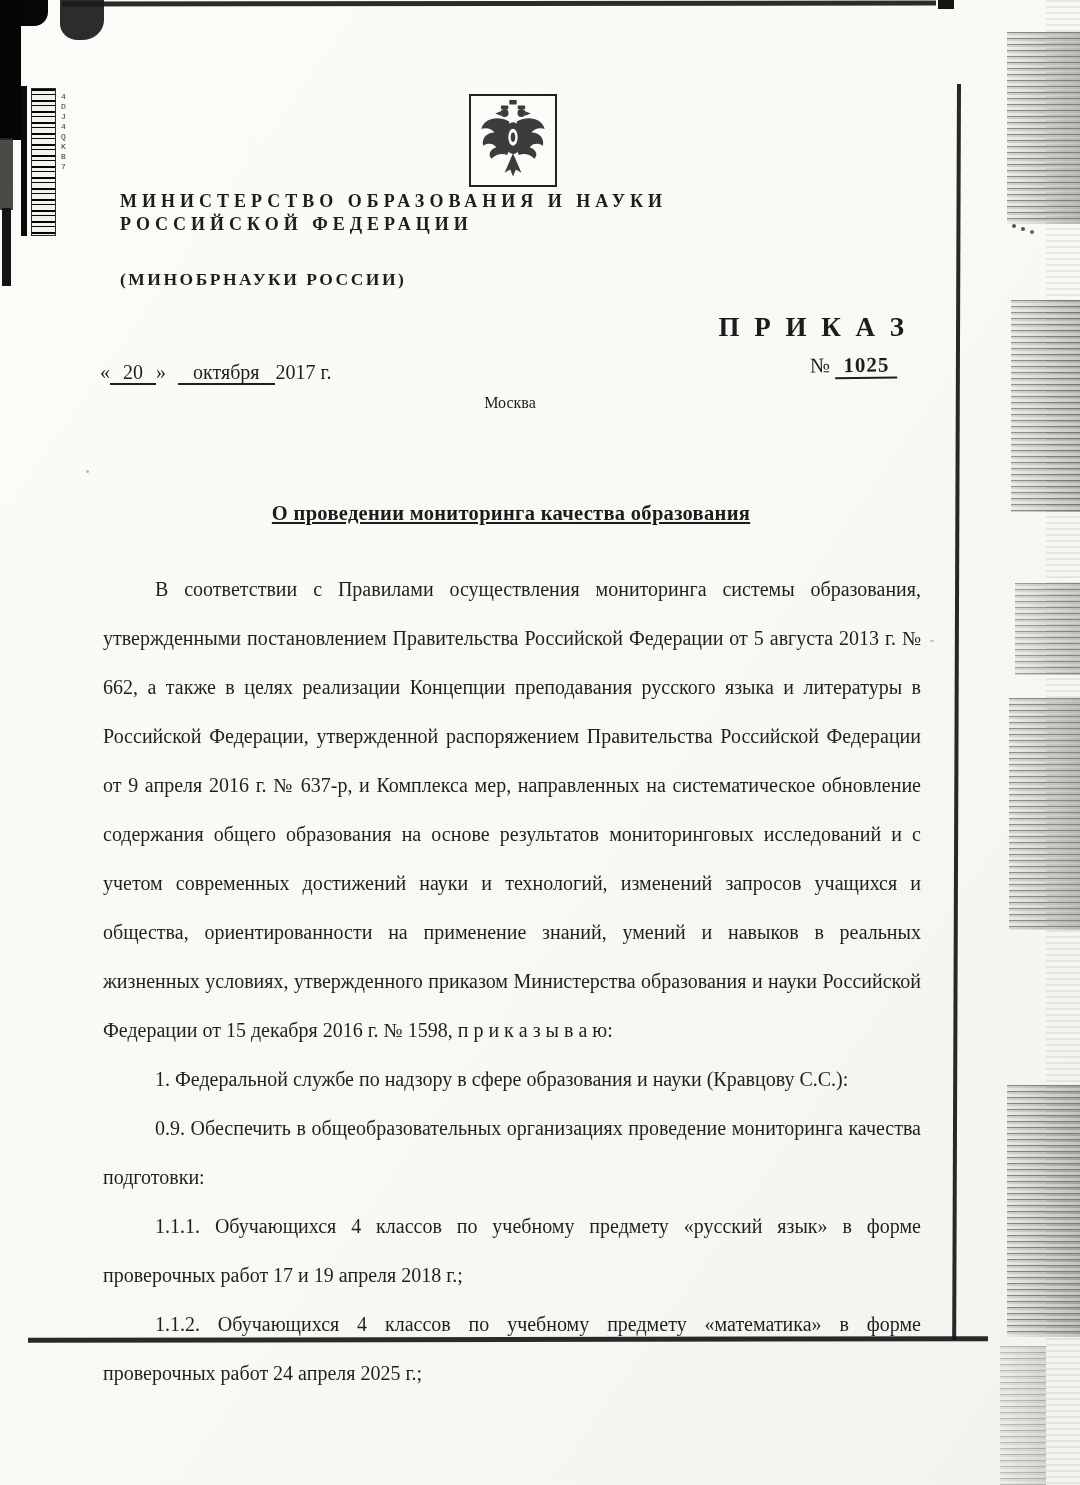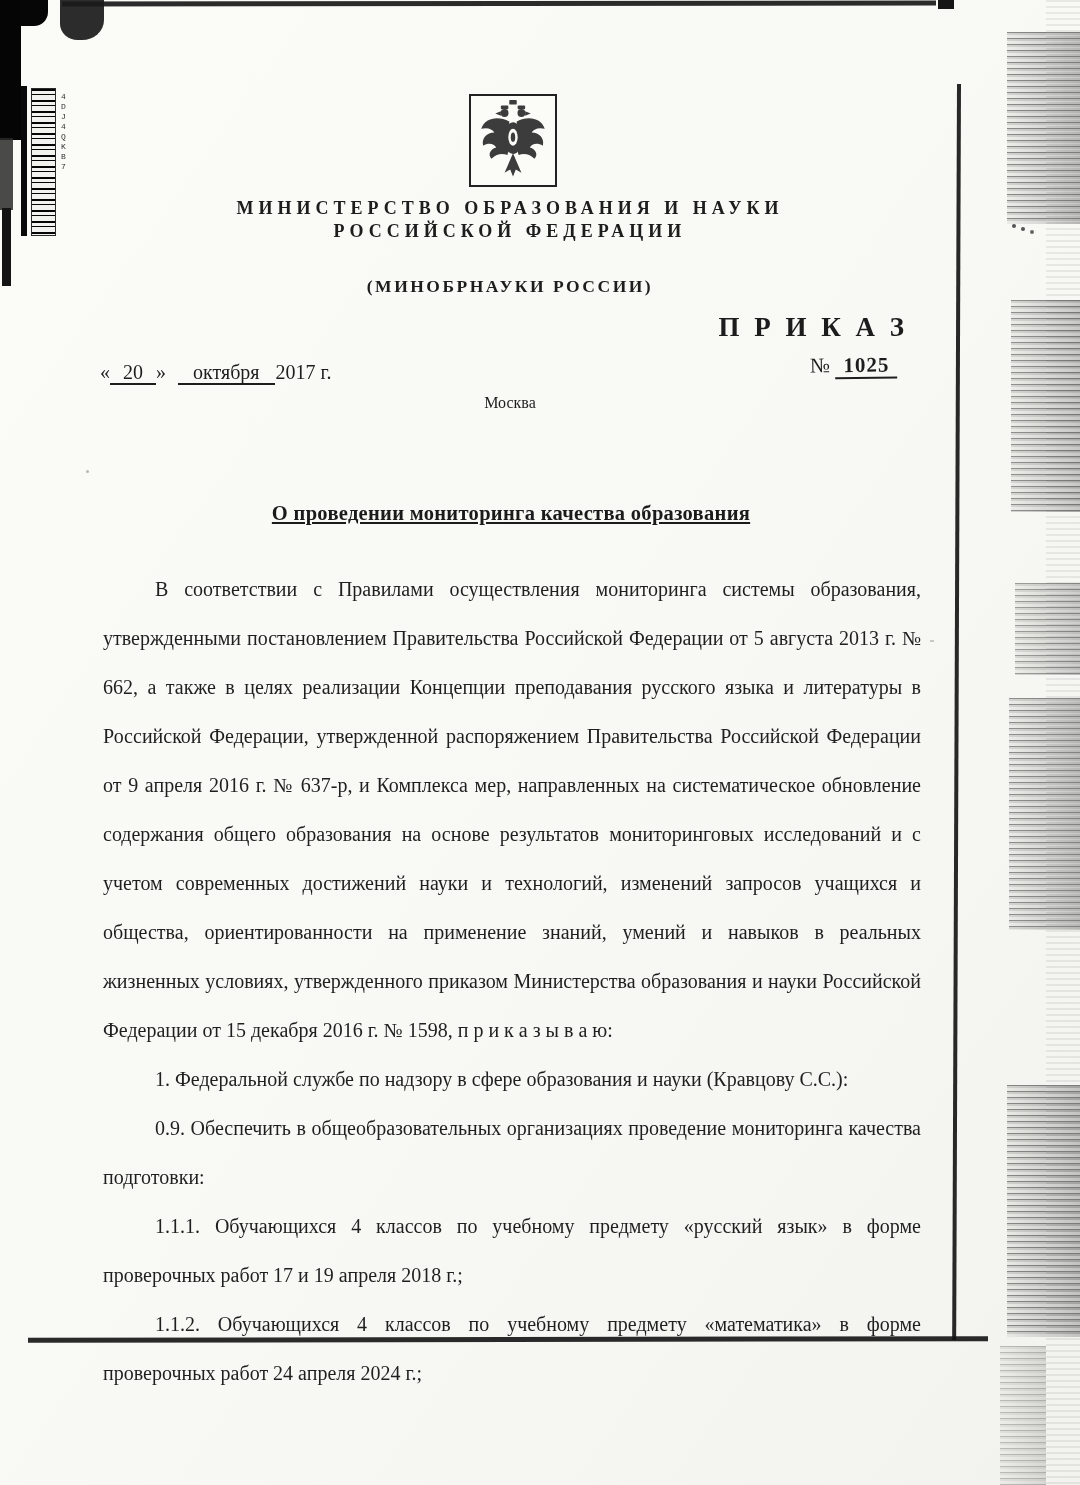--- a/index.html
+++ b/index.html
@@ -65,22 +65,22 @@
   .speck2 { left: 930px; top: 640px; width: 4px; height: 2px; background: #999; opacity: .5; }
 
   
   .ink { color: #1e1e1e; }
   .emblem-box {
     position: absolute; left: 469px; top: 94px; width: 88px; height: 93px;
     border: 2px solid #222; display: flex; align-items: center; justify-content: center;
     background: #fbfbf8;
   }
   .ministry {
-    position: absolute; left: 120px; top: 197px; width: 780px;
-    text-align: center; font-weight: bold; font-size: 18px;
+    position: absolute; left: 120px; top: 190px; width: 780px;
+    font-weight: bold; font-size: 18px;
     letter-spacing: 5px; line-height: 23px; color: #1d1d1d;
   }
   .ministry .abbrev { margin-top: 32px; font-size: 17.5px; letter-spacing: 2.5px; }
   .doc-type {
     position: absolute; left: 128px; top: 312px; width: 780px;
     text-align: right; font-weight: bold; font-size: 27px; letter-spacing: 4px; color: #1c1c1c;
   }
   .date-line {
     position: absolute; left: 100px; top: 361px;
     font-size: 20px; color: #1e1e1e; white-space: nowrap;
@@ -182,16 +182,16 @@
 
   <div class="city">Москва</div>
 
   <div class="title">О проведении мониторинга качества образования</div>
 
   <div class="body-text">
     <p>В соответствии с Правилами осуществления мониторинга системы образования, утвержденными постановлением Правительства Российской Федерации от 5 августа 2013 г. № 662, а также в целях реализации Концепции преподавания русского языка и литературы в Российской Федерации, утвержденной распоряжением Правительства Российской Федерации от 9 апреля 2016 г. № 637-р, и Комплекса мер, направленных на систематическое обновление содержания общего образования на основе результатов мониторинговых исследований и с учетом современных достижений науки и технологий, изменений запросов учащихся и общества, ориентированности на применение знаний, умений и навыков в реальных жизненных условиях, утвержденного приказом Министерства образования и науки Российской Федерации от 15 декабря 2016 г. № 1598, п р и к а з ы в а ю:</p>
     <p>1. Федеральной службе по надзору в сфере образования и науки (Кравцову С.С.):</p>
     <p>0.9. Обеспечить в общеобразовательных организациях проведение мониторинга качества подготовки:</p>
     <p>1.1.1. Обучающихся 4 классов по учебному предмету «русский язык» в форме проверочных работ 17 и 19 апреля 2018 г.;</p>
-    <p>1.1.2. Обучающихся 4 классов по учебному предмету «математика» в форме проверочных работ 24 апреля 2024 г.;</p>
+    <p>1.1.2. Обучающихся 4 классов по учебному предмету «математика» в форме проверочных работ 24 апреля 2025 г.;</p>
   </div>
 
 </div>
 
 </body></html>

